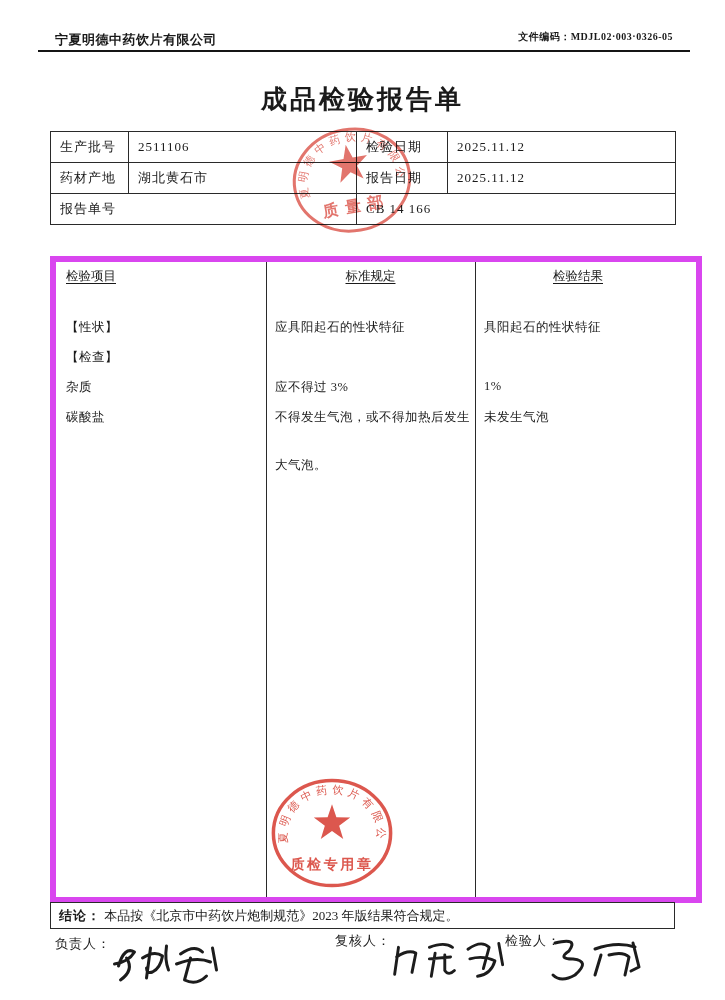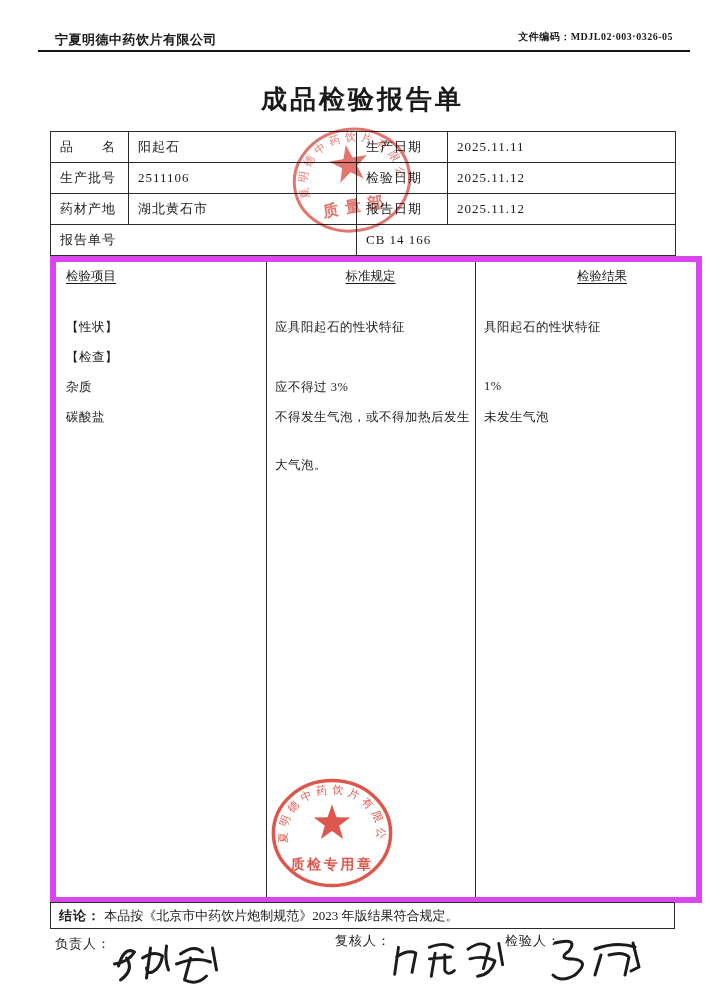--- a/index.html
+++ b/index.html
@@ -51,26 +51,20 @@
 
   <div class="abs info-wrap">
     <table class="info">
       <colgroup>
           <col style="width:78px">
           <col style="width:228px">
           <col style="width:91px">
           <col style="width:228px">
         </colgroup>
       <tbody>
-          <tr>
-        <td class="lbl"><span class="sp">品　　名</span></td>
-        <td>阳起石</td>
-        <td class="lbl">生产日期</td>
-        <td class="num">2025.11.11</td>
-      </tr>
       <tr>
         <td class="lbl">生产批号</td>
         <td class="num">2511106</td>
         <td class="lbl">检验日期</td>
         <td class="num">2025.11.12</td>
       </tr>
       <tr>
         <td class="lbl">药材产地</td>
         <td>湖北黄石市</td>
         <td class="lbl">报告日期</td>
@@ -83,21 +77,21 @@
     </tbody>
       </table>
   </div>
 
   <div class="abs detail">
     <div class="vline" style="left:210px"></div>
     <div class="vline" style="left:419px"></div>
 
     <div class="dt-head" style="left:10px;"><span>检验项目</span></div>
     <div class="dt-head" style="left:210px;width:209px;text-align:center;"><span>标准规定</span></div>
-    <div class="dt-head" style="left:443px;width:206px;text-align:center;"><span>检验结果</span></div>
+    <div class="dt-head" style="left:419px;width:206px;text-align:center;"><span>检验结果</span></div>
 
     <div class="cell-line" style="left:10px;top:57px;">【性状】</div>
     <div class="cell-line" style="left:10px;top:87px;">【检查】</div>
     <div class="cell-line" style="left:10px;top:117px;">杂质</div>
     <div class="cell-line" style="left:10px;top:147px;">碳酸盐</div>
 
     <div class="cell-line" style="left:219px;top:57px;">应具阳起石的性状特征</div>
     <div class="cell-line" style="left:219px;top:117px;">应不得过 3%</div>
     <div class="cell-line" style="left:219px;top:147px;">不得发生气泡，或不得加热后发生</div>
     <div class="cell-line" style="left:219px;top:177px;margin-top:18px;">大气泡。</div>

